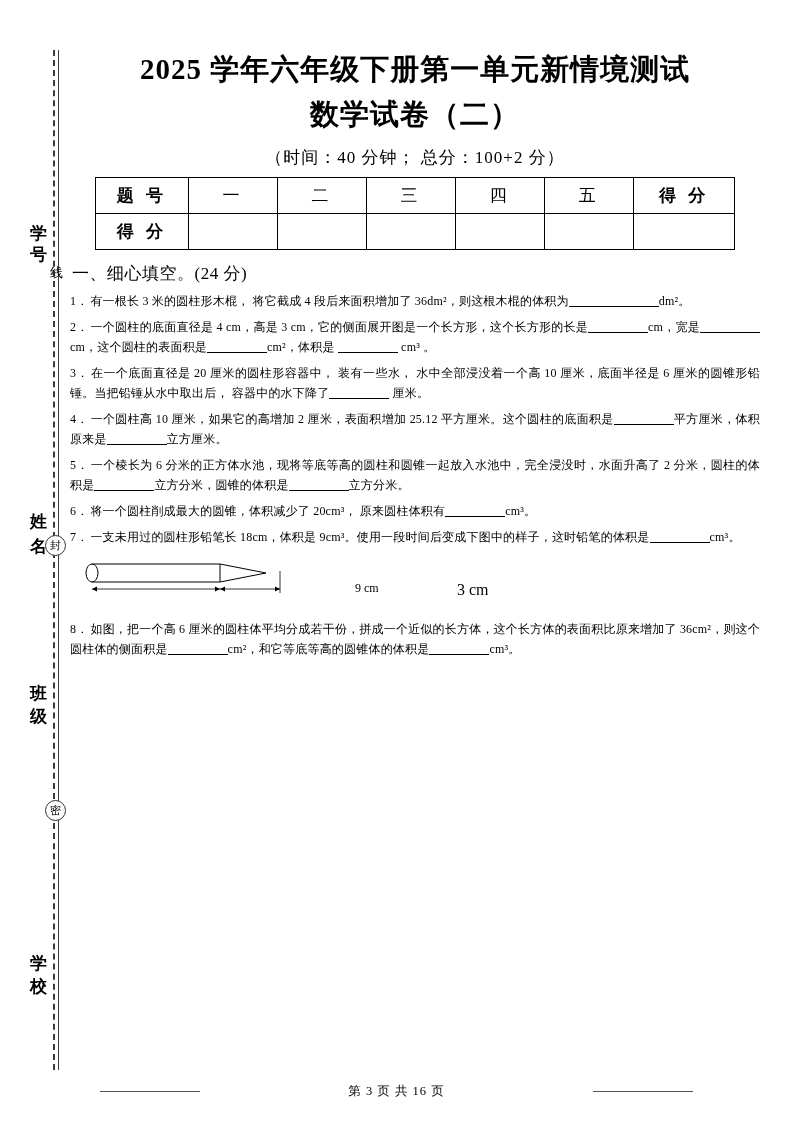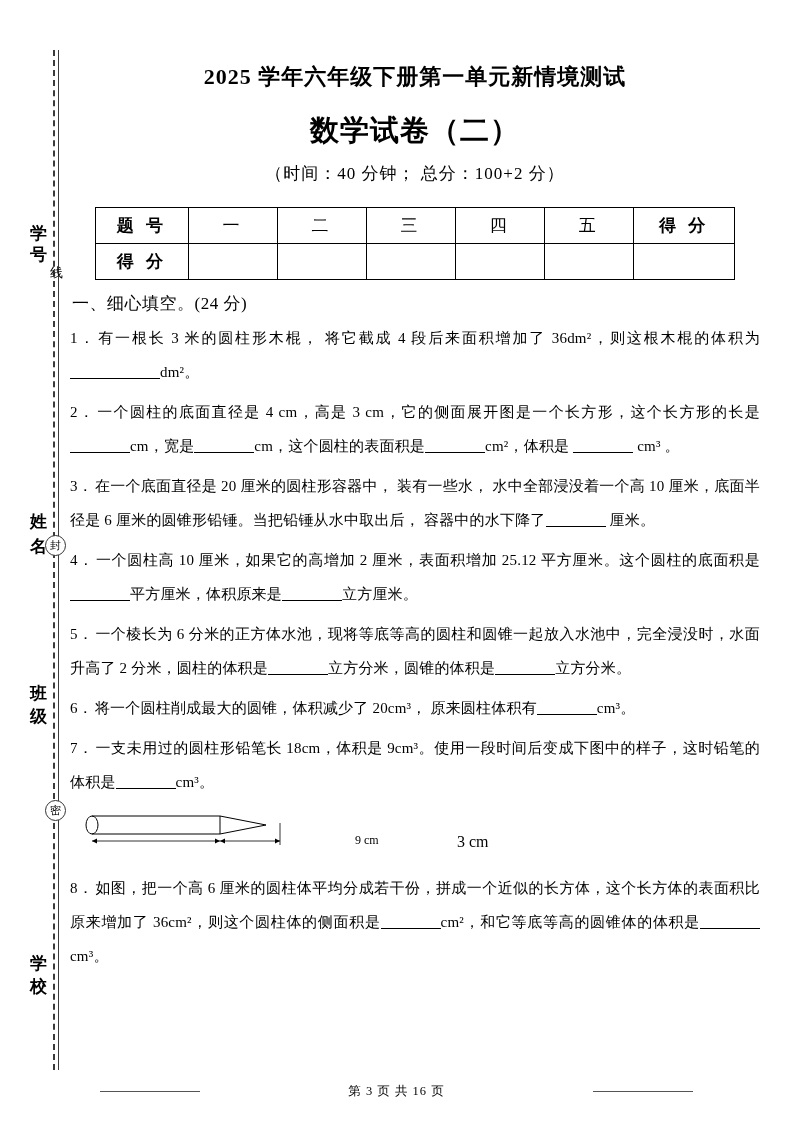--- a/index.html
+++ b/index.html
@@ -83,22 +83,22 @@
 
   
   .content {
     position: absolute;
     left: 70px;
     top: 46px;
     width: 690px;
   }
 
   h1.title {
-    margin: 8px;
-    font-size: 22px;
+    margin: 0;
+    font-size: 29px;
     font-weight: bold;
     text-align: center;
     line-height: 46px;
     letter-spacing: 1px;
   }
   h2.subtitle {
     margin: 0;
     font-size: 29px;
     font-weight: bold;
     text-align: center;
@@ -107,21 +107,21 @@
   }
   .meta {
     text-align: center;
     font-size: 17px;
     margin-top: 10px;
     letter-spacing: 1px;
   }
 
   table.score {
     border-collapse: collapse;
-    margin: 22px auto 0 auto;
+    margin: 8px auto 0 auto;
     width: 640px;
   }
   table.score td {
     border: 1px solid #000;
     height: 33px;
     text-align: center;
     font-size: 17px;
     font-weight: bold;
     letter-spacing: 4px;
   }
@@ -130,22 +130,22 @@
   table.score td.last { width: 100px; }
 
   .section-head {
     font-size: 17px;
     font-weight: normal;
     margin: 12px 0 2px 2px;
     letter-spacing: 0.5px;
   }
 
   .q {
-    font-size: 15px;
-    line-height: 34px;
+    font-size: 12px;
+    line-height: 20px;
     margin: 6px 0 0 0;
     text-align: justify;
     letter-spacing: 0.2px;
   }
   .q .num { margin-right: 2px; }
   .blank {
     display: inline-block;
     border-bottom: 1px solid #000;
     min-width: 72px;
     height: 1em;

